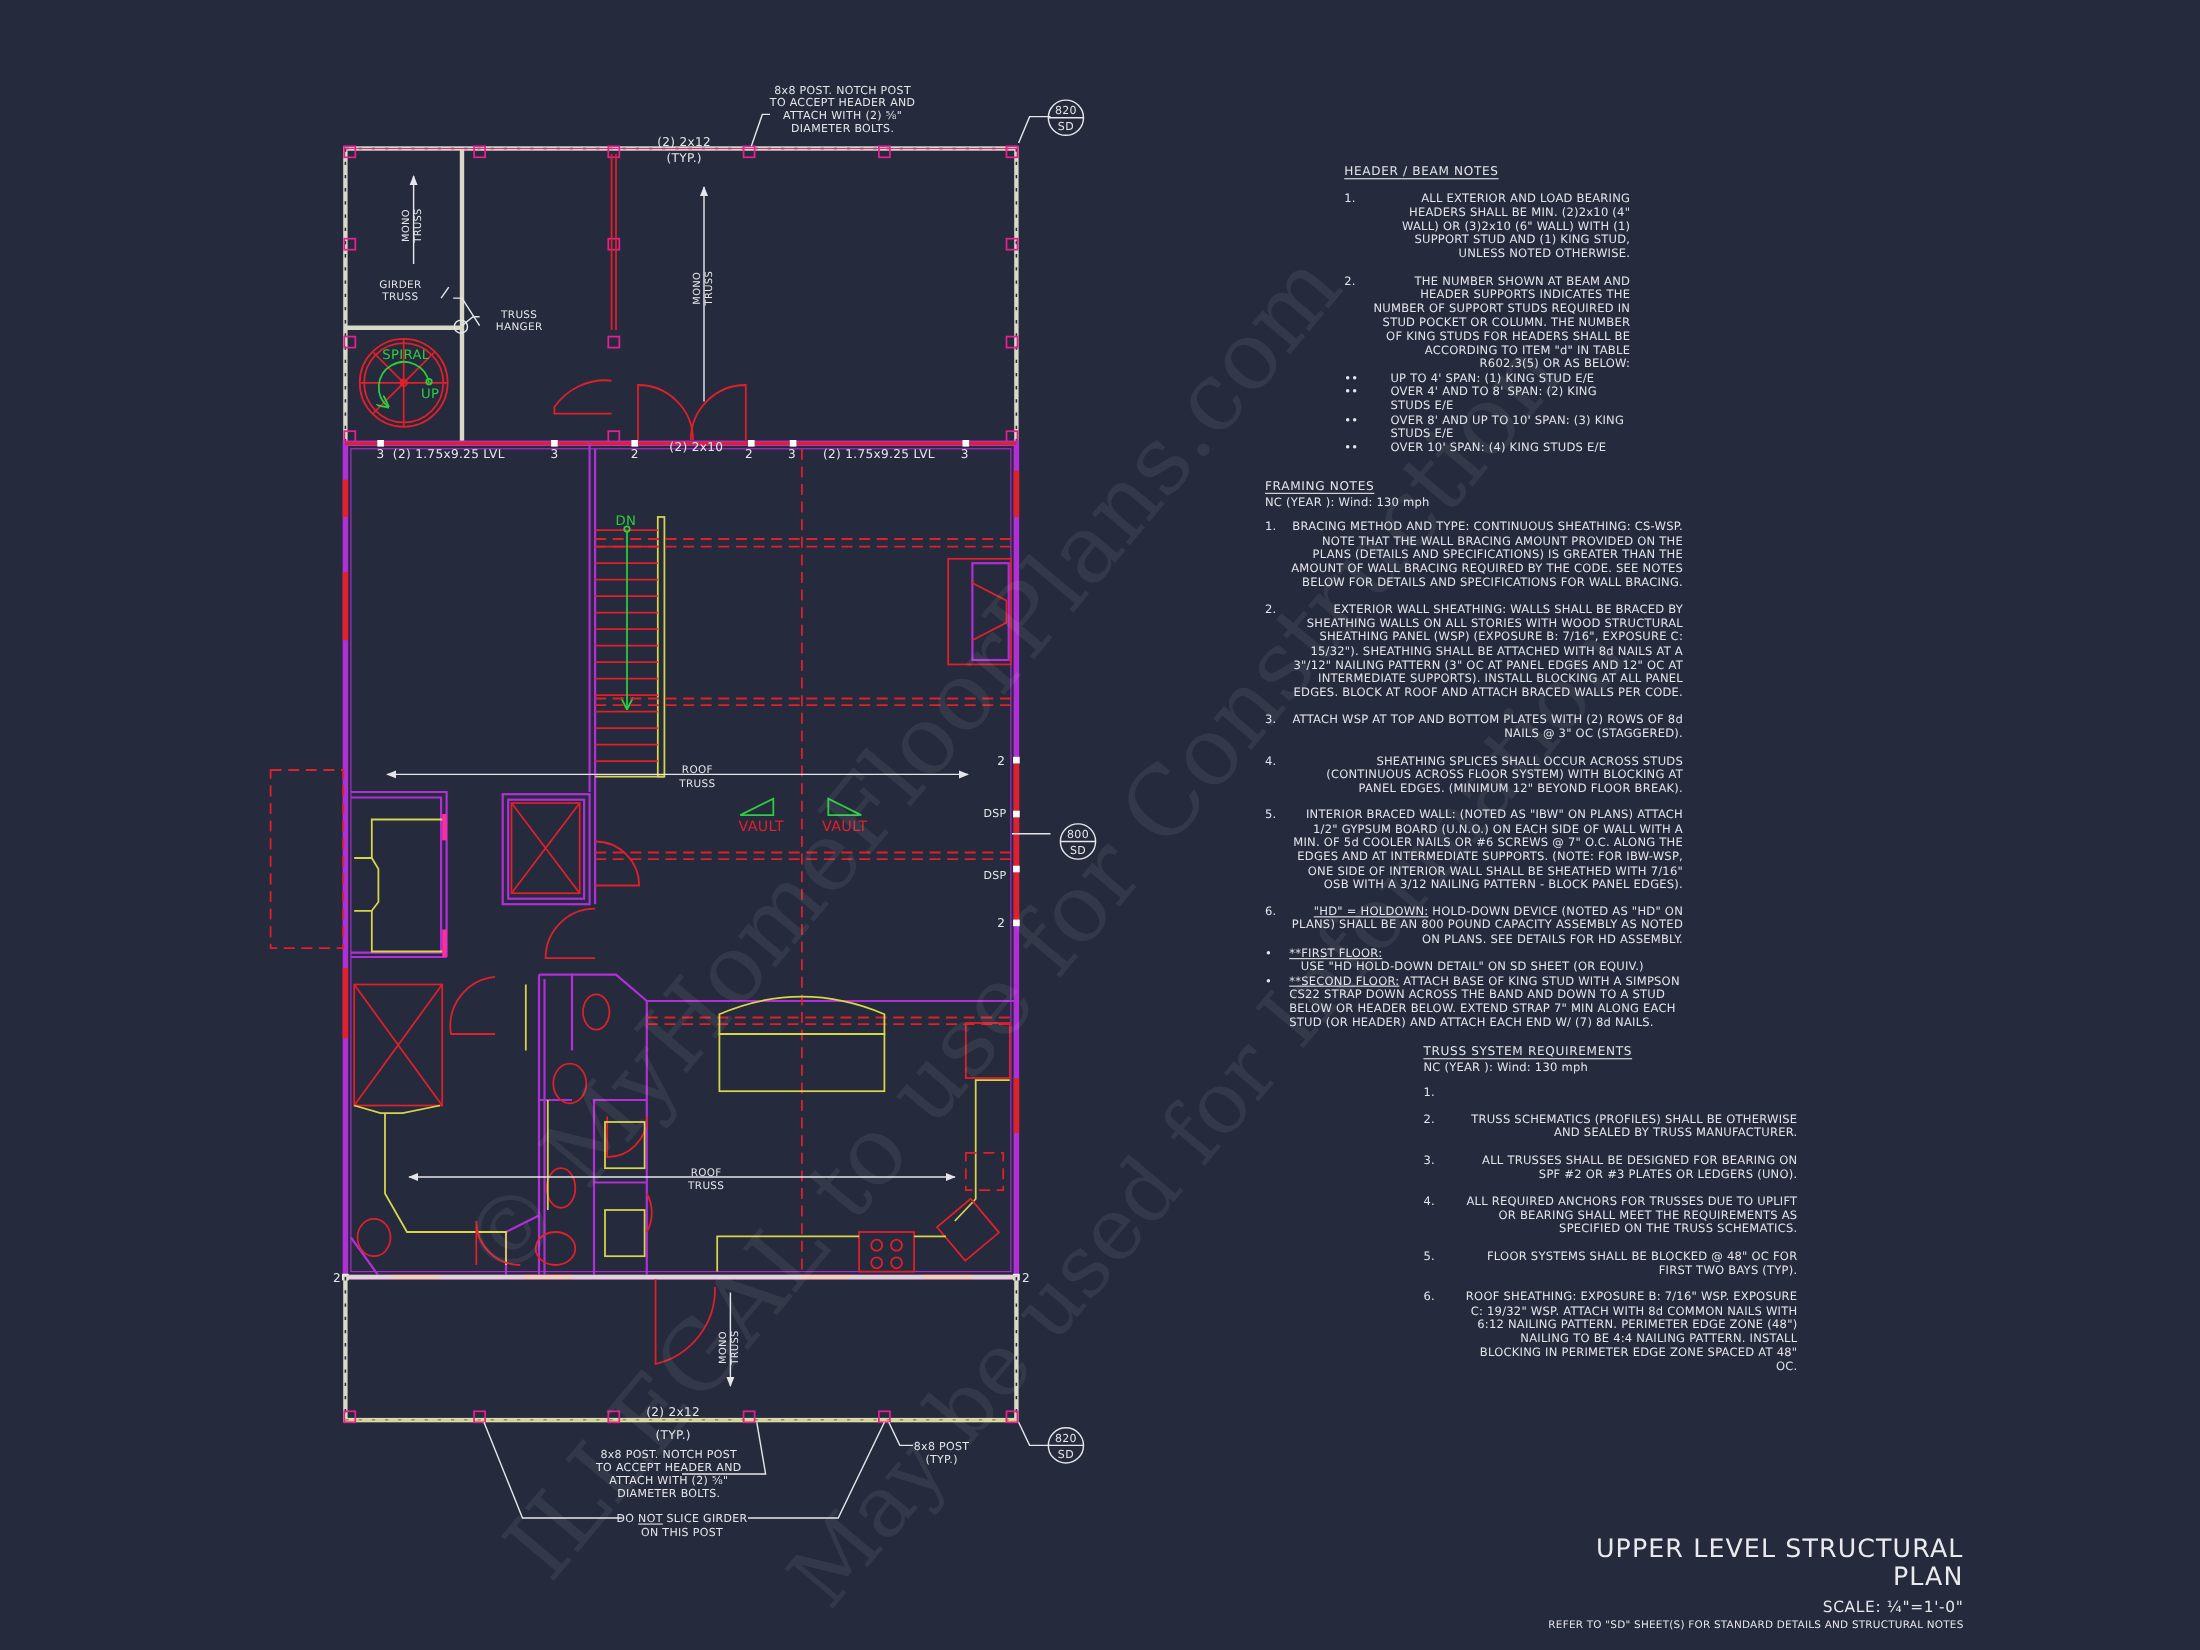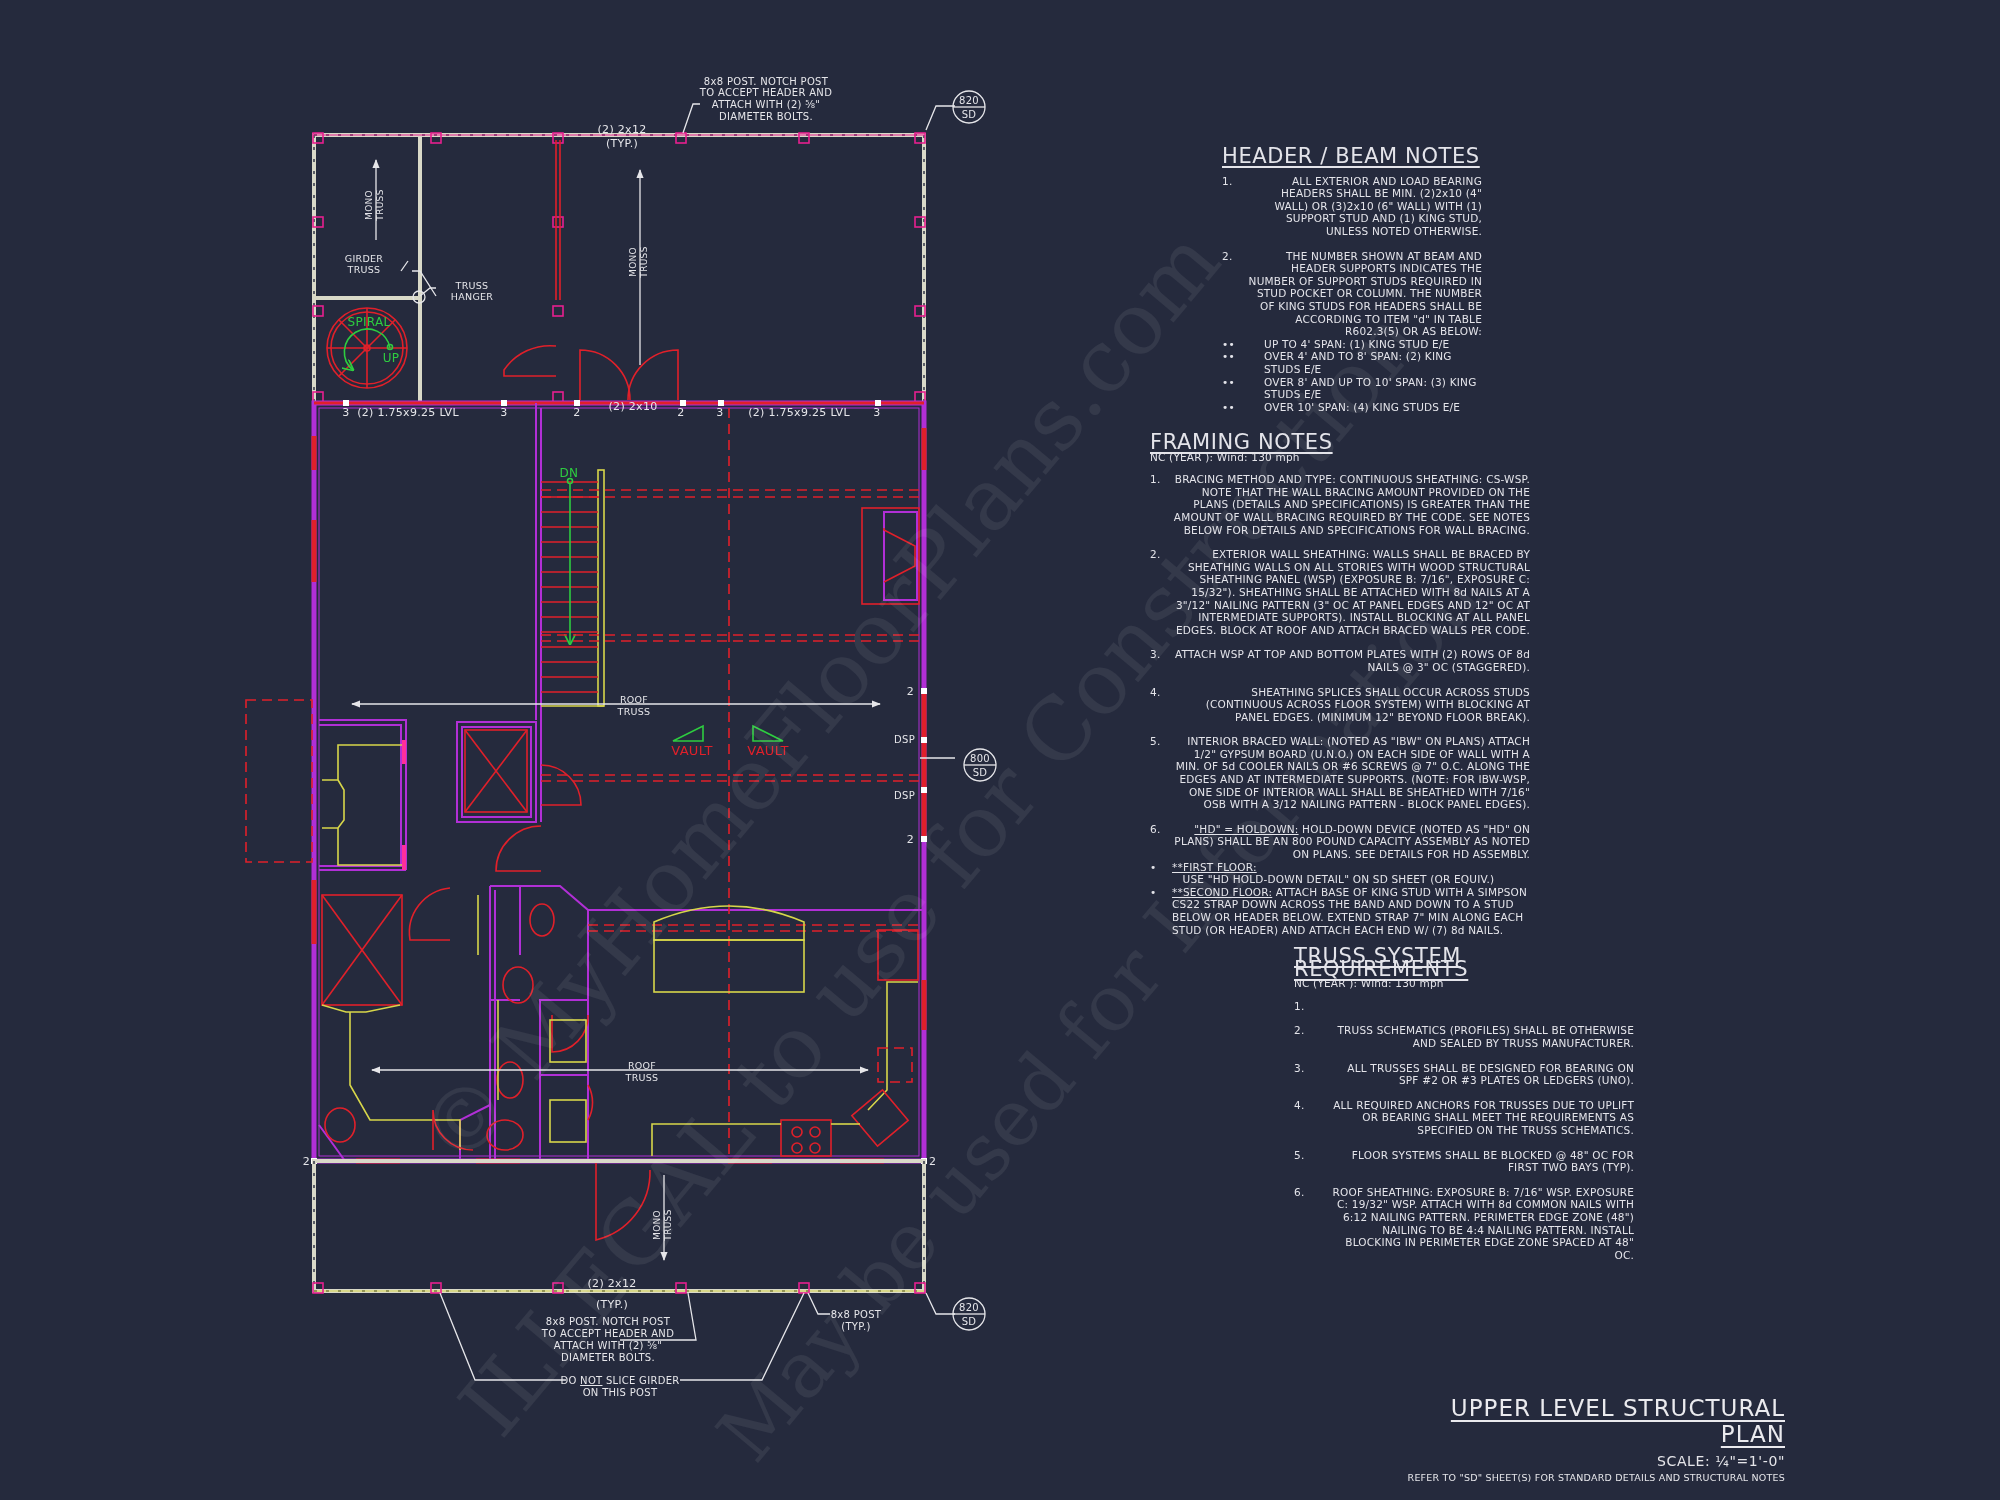--- a/index.html
+++ b/index.html
@@ -1,35 +1,35 @@
 <!DOCTYPE html>
 <html><head>
 <meta charset="utf-8">
 <style>
   html,body{margin:0;padding:0;}
   body{width:2000px;height:1500px;background:#252a3d;overflow:hidden;position:relative;
        font-family:"DejaVu Sans",sans-serif;color:#e6e6ea;}
   #plan{position:absolute;left:0;top:0;width:2000px;height:1500px;}
   .cad{font-family:"DejaVu Sans",sans-serif;fill:#e6e6ea;font-size:11px;letter-spacing:0.3px;}
   .notes{position:absolute;color:#e4e4ea;font-size:10.5px;line-height:12.6px;letter-spacing:0.2px;}
-  .notes h2{margin:0 0 2px 0;font-weight:normal;font-size:21px;letter-spacing:0.6px;text-decoration:underline;text-underline-offset:3px;}
+  .notes h2{margin:0 0 2px 0;font-weight:normal;font-size:11px;letter-spacing:0.6px;text-decoration:underline;text-underline-offset:3px;}
   .notes .sub{font-size:10.5px;margin-bottom:10px;}
   .note{display:flex;margin-bottom:12px;}
   .note .num{width:22px;flex:0 0 22px;}
   .note.wide .num{width:38px;flex:0 0 38px;}
   .note .txt{flex:1;text-align:right;}
   .bul{display:flex;margin-top:0;}
   .bul .b{width:42px;flex:0 0 42px;padding-left:0;}
   .bul.dot .b{width:22px;flex:0 0 22px;}
   .u{text-decoration:underline;}
   #hdr{left:1222px;top:150px;width:260px;}
   #frm{left:1150px;top:436px;width:380px;}
   #trs{left:1294px;top:950px;width:340px;}
   #title{position:absolute;left:1400px;top:1395px;width:385px;text-align:right;}
-  #title .t{font-size:23px;letter-spacing:1px;text-decoration:underline;text-underline-offset:4px;color:#eaeaee;text-align:right;}
+  #title .t{font-size:23px;letter-spacing:1px;text-underline-offset:4px;color:#eaeaee;text-align:right;}
   #title .s{font-size:14px;margin-top:6px;letter-spacing:0.6px;}
   #title .r{font-size:9.5px;margin-top:3px;letter-spacing:0.2px;}
   .wm{position:absolute;font-family:"DejaVu Serif",serif;color:rgba(255,255,255,0.07);white-space:nowrap;transform-origin:left top;}
 </style>
 </head>
 <body>
 
 <svg id="plan" viewBox="0 0 2000 1500" xmlns="http://www.w3.org/2000/svg">
   <defs>
     <style>

